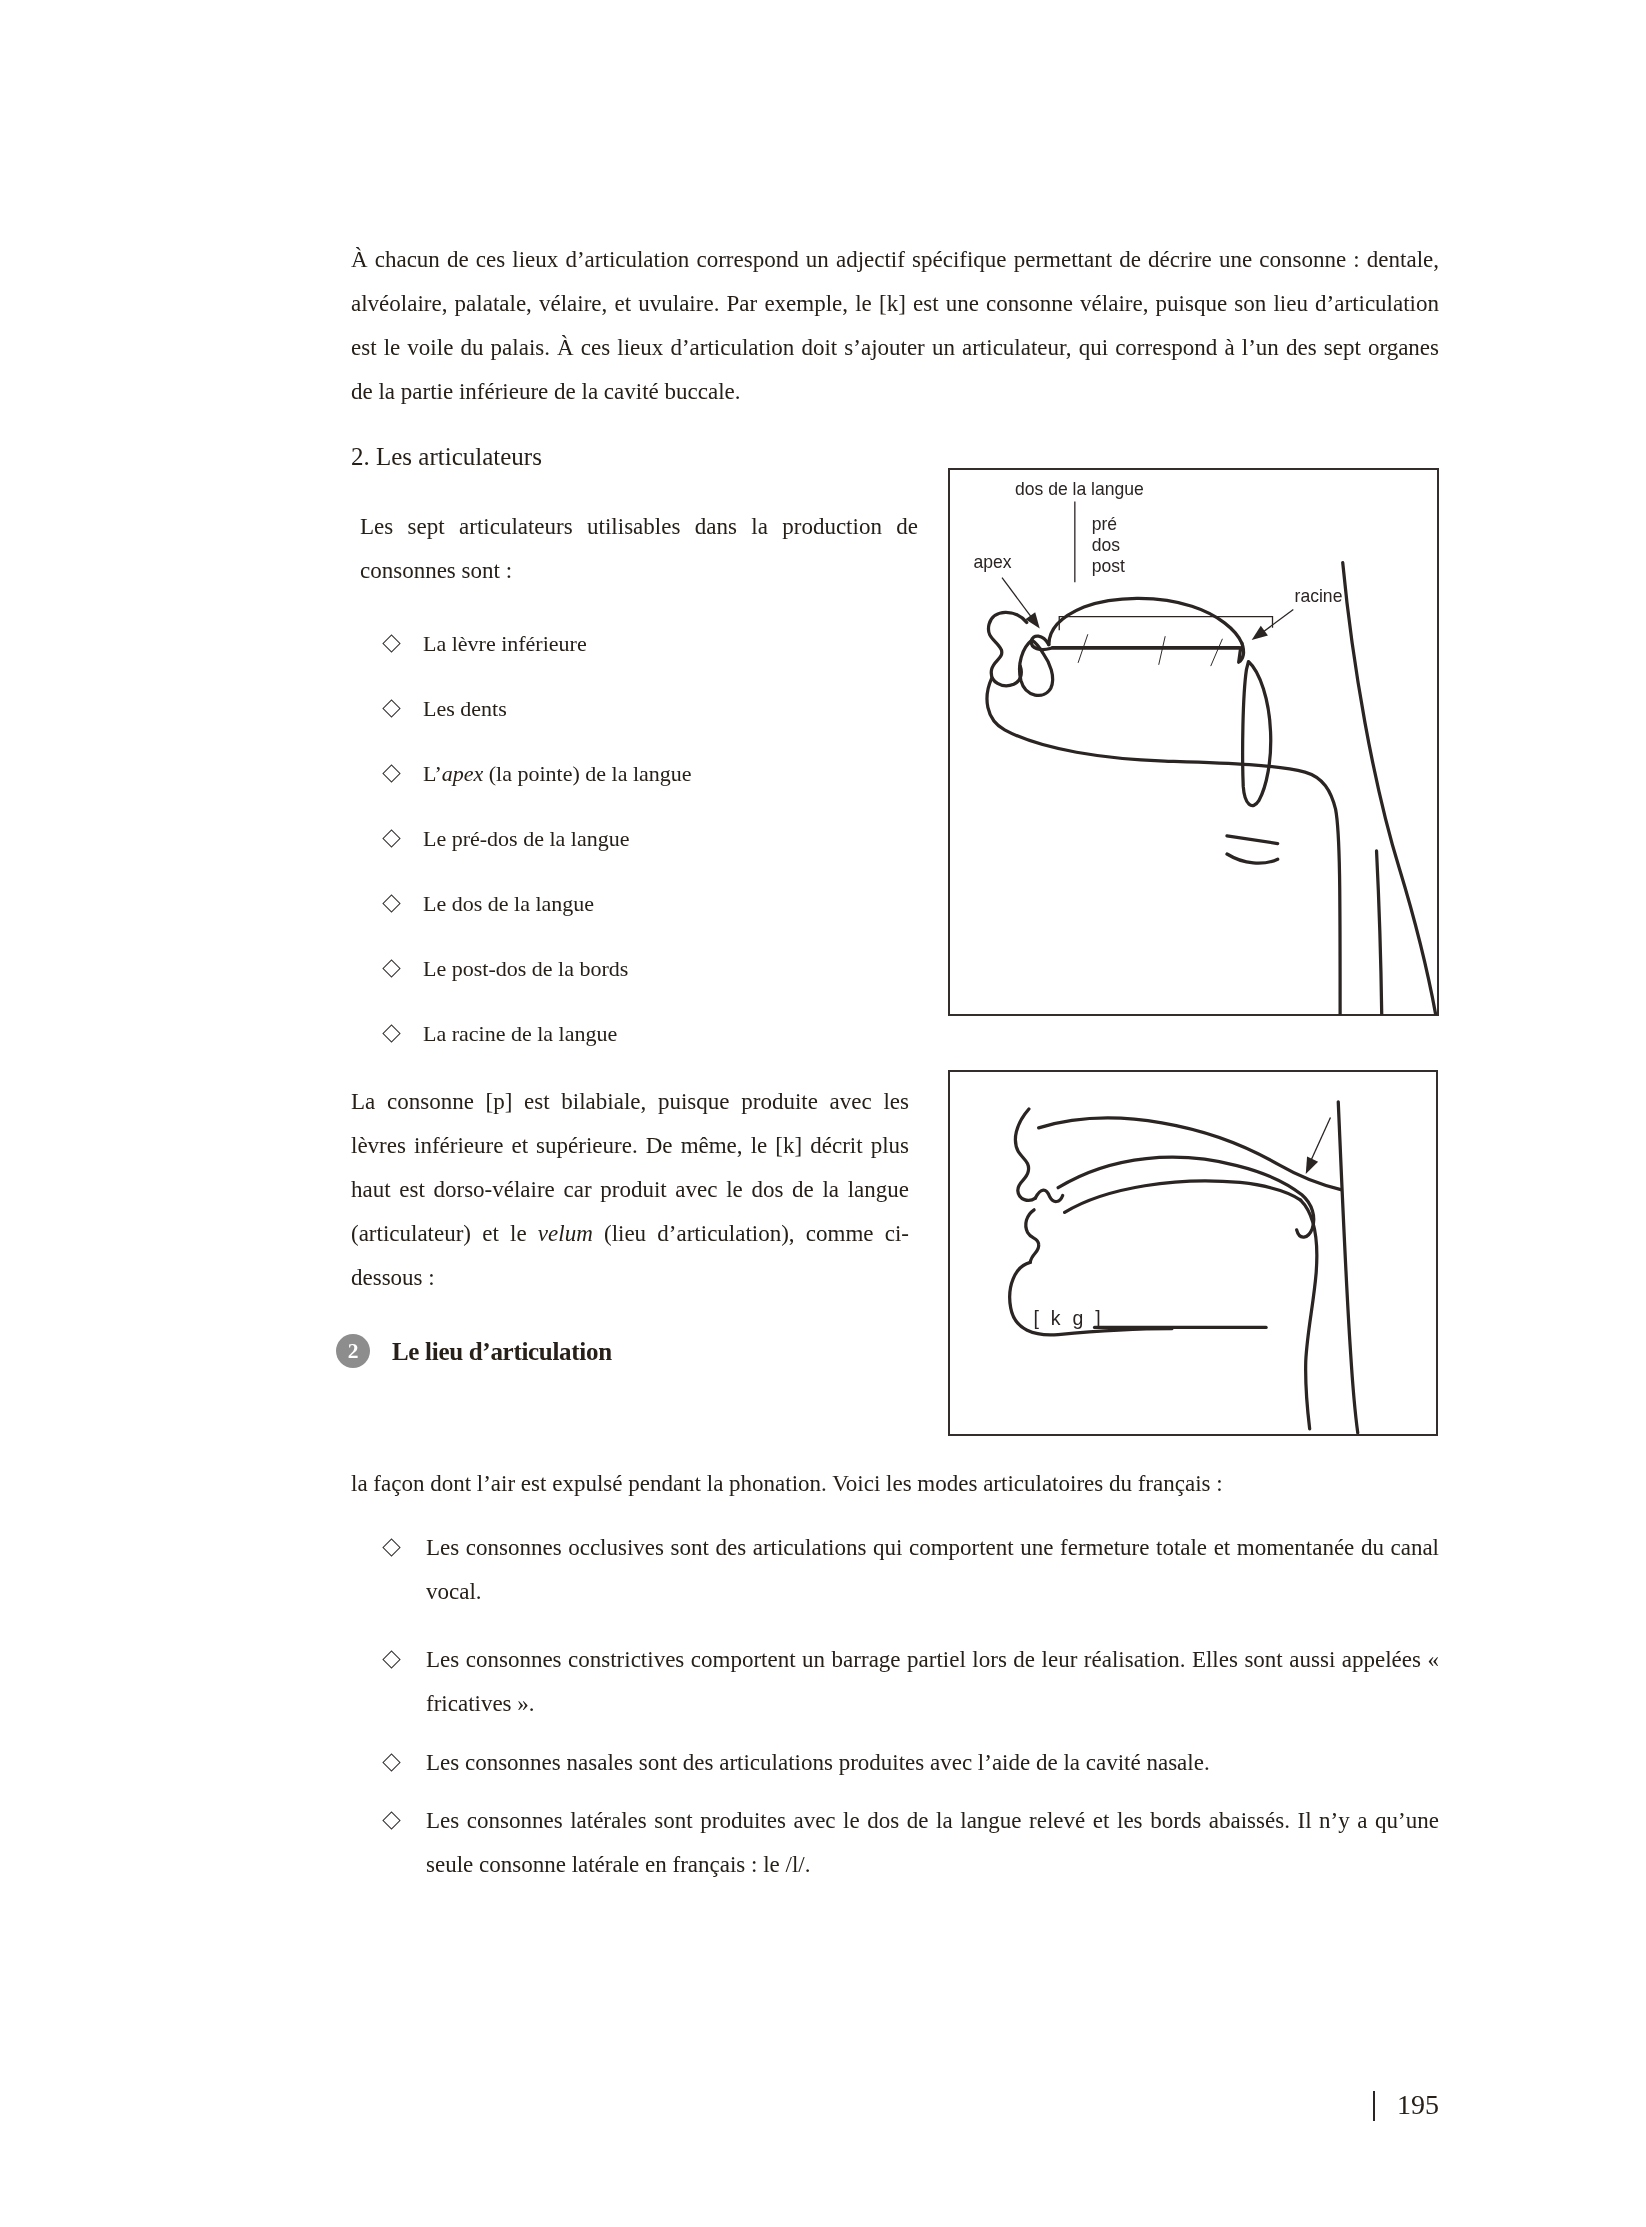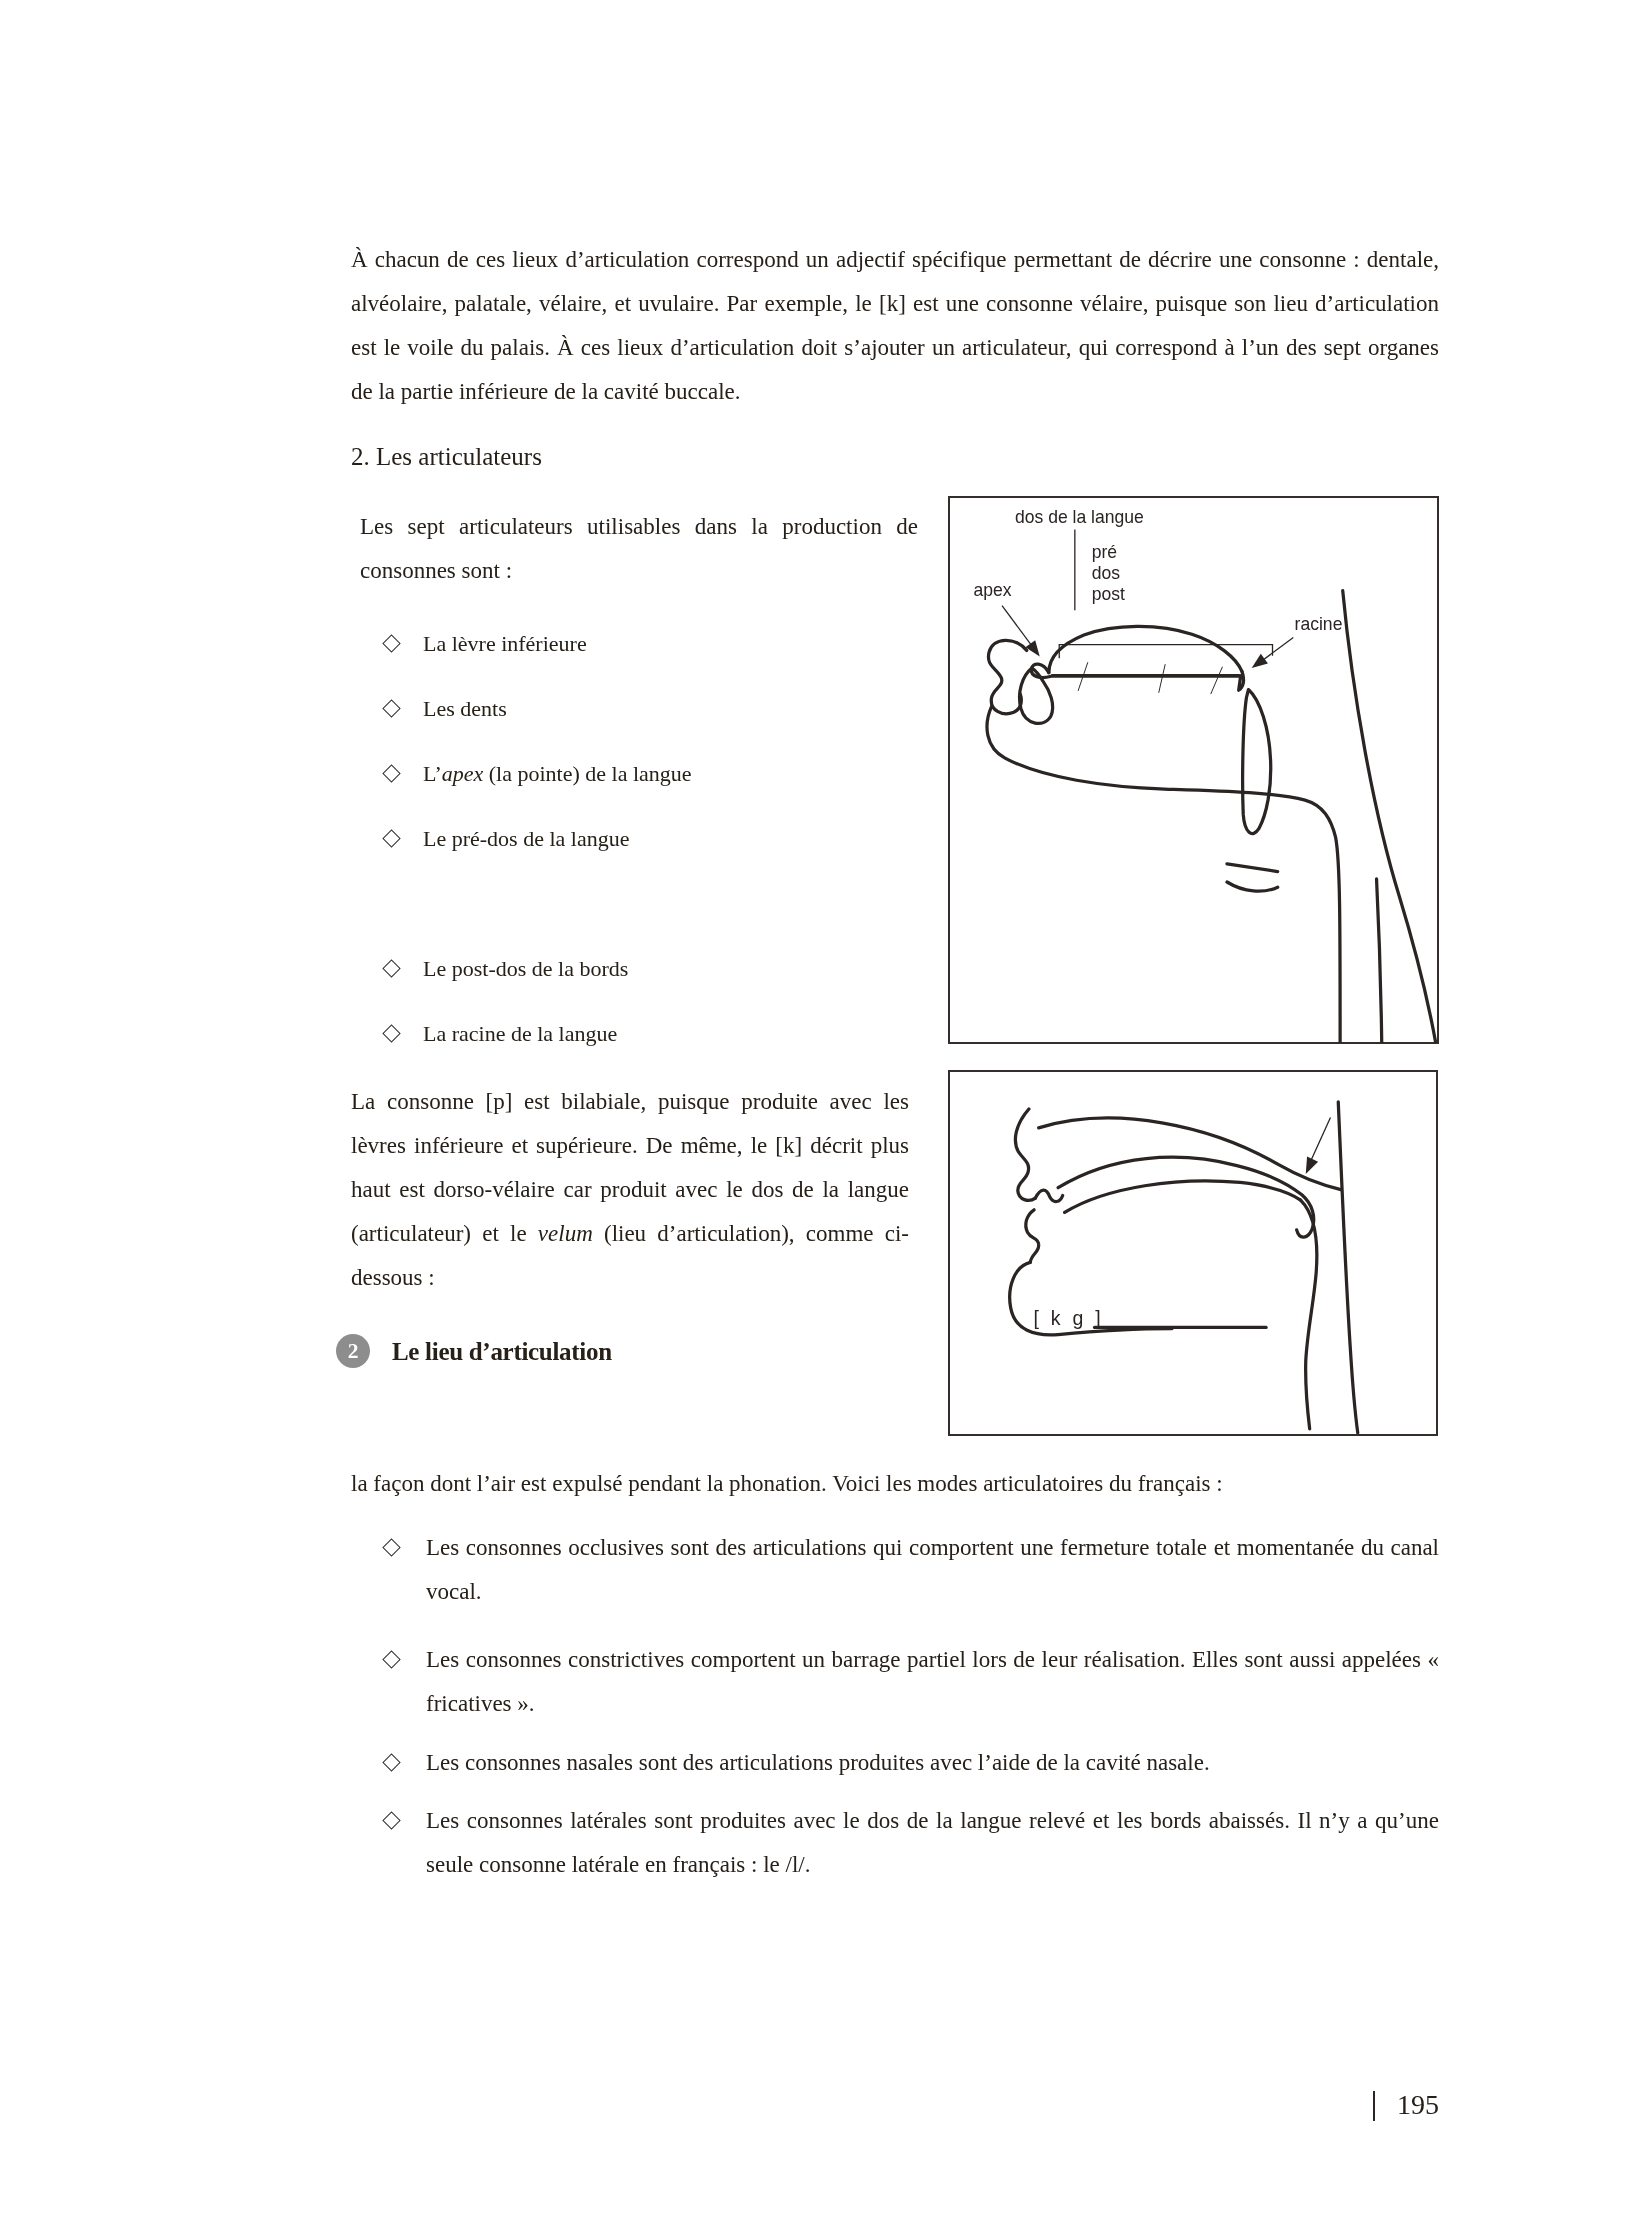--- a/index.html
+++ b/index.html
@@ -59,30 +59,34 @@
     <span class="lt"><span>Les dents</span><i></i><span></span></span>
   </div>
   <div class="li" style="left:351px;top:752px;">
     <span class="dm"></span>
     <span class="lt"><span>L’</span><i>apex</i><span> (la pointe) de la langue</span></span>
   </div>
   <div class="li" style="left:351px;top:817px;">
     <span class="dm"></span>
     <span class="lt"><span>Le pré-dos de la langue</span><i></i><span></span></span>
   </div>
+  <div class="li" style="left:351px;top:882px;">
+    <span class="dm"></span>
+    <span class="lt"><span>Le dos de la langue</span><i></i><span></span></span>
+  </div>
   <div class="li" style="left:351px;top:947px;">
     <span class="dm"></span>
     <span class="lt"><span>Le post-dos de la bords</span><i></i><span></span></span>
   </div>
   <div class="li" style="left:351px;top:1012px;">
     <span class="dm"></span>
     <span class="lt"><span>La racine de la langue</span><i></i><span></span></span>
   </div>
 
-  <div class="figure" style="left:948px;top:496px;width:491px;height:548px;">
+  <div class="figure" style="left:948px;top:468px;width:491px;height:548px;">
     <svg width="487" height="545" viewBox="0 0 749 837">
 
       <path class="anat" d="M152 268 C152 244 172 224 206 210 C252 193 322 192 372 209 C412 222 440 245 449 266"></path>
       <path class="anat" d="M152 268 C143 252 127 251 125 263 C124 274 139 278 154 274"></path>
       <path class="anat2" d="M157 273 L445 273"></path>
       <path class="anat" d="M449 266 C454 280 451 291 444 295 L447 273"></path>
       <path class="anat" d="M118 234 C102 213 66 212 60 237 C55 258 73 262 79 276 C83 289 68 291 64 306 C60 326 81 336 98 329 C109 324 112 312 108 301"></path>
       <path class="anat" d="M126 261 C111 273 103 298 109 323 C116 349 145 353 155 335 C163 318 153 295 143 281 C137 271 132 265 126 261 Z"></path>
       <path class="anat" d="M64 320 C51 349 55 383 84 399 C141 430 240 444 330 447 C421 450 500 452 546 464 C574 472 586 493 593 521 C600 557 600 650 600 837"></path>
       <path class="anat" d="M656 585 C661 685 663 765 664 837"></path>

